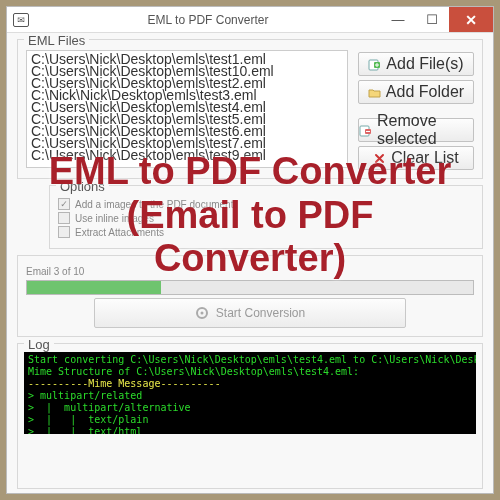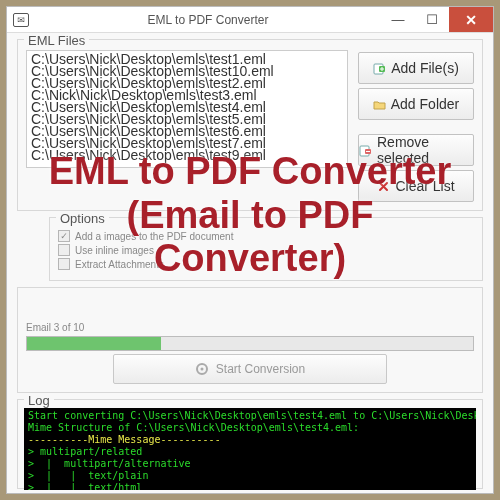--- a/index.html
+++ b/index.html
@@ -63,47 +63,47 @@
   border: 1px solid #ccc;
   height: 118px;
   overflow: hidden;
   font-size: 14px;
   color: #333;
   padding: 2px 4px;
   line-height: 12px;
 }
 .file-btns { width: 116px; display: flex; flex-direction: column; gap: 4px; padding-top: 2px; }
 .btn {
-  height: 32px;
+  height: 24px;
   background: linear-gradient(#fdfdfd,#ececec);
   border: 1px solid #c2c2c2;
   border-radius: 2px;
   display: flex; align-items: center; justify-content: center;
   gap: 5px;
-  font-size: 14px; color: #333;
+  font-size: 16px; color: #333;
   cursor: pointer;
 }
 .ico { width: 13px; height: 13px; display: inline-flex; align-items: center; justify-content: center; }
 
 .options-group { padding-top: 10px; margin-left: 32px; }
 .opt-row { display: flex; align-items: center; gap: 5px; font-size: 10px; color: #888; margin: 2px 0; }
 .cb {
   width: 12px; height: 12px; border: 1px solid #b5b5b5;
   background: #eee; display: inline-flex; align-items: center; justify-content: center;
   font-size: 9px; color: #888;
 }
 
 .progress-group { padding-top: 10px; }
-.progress-label { font-size: 10px; color: #888; margin-bottom: 3px; margin-top: 24px; }
+.progress-label { font-size: 10px; color: #888; margin-bottom: 3px; }
 .progress-bar { height: 15px; border: 1px solid #bcbcbc; background: #e8e8e8; position: relative; }
 .progress-fill { position: absolute; top:0; left:0; bottom:0; width: 30%; background: #6ec46e; }
 
 .convert-btn {
   margin: 3px auto 0;
-  width: 274px; height: 30px;
+  width: 312px; height: 30px;
   background: linear-gradient(#fdfdfd,#ececec);
   border: 1px solid #c8c8c8;
   border-radius: 2px;
   display: flex; align-items: center; justify-content: center;
   gap: 8px; font-size: 12px; color: #9a9a9a;
 }
 
 .log-group { flex: 1; min-height: 0; padding: 8px 6px 4px; }
 .log {
   background: #000;

